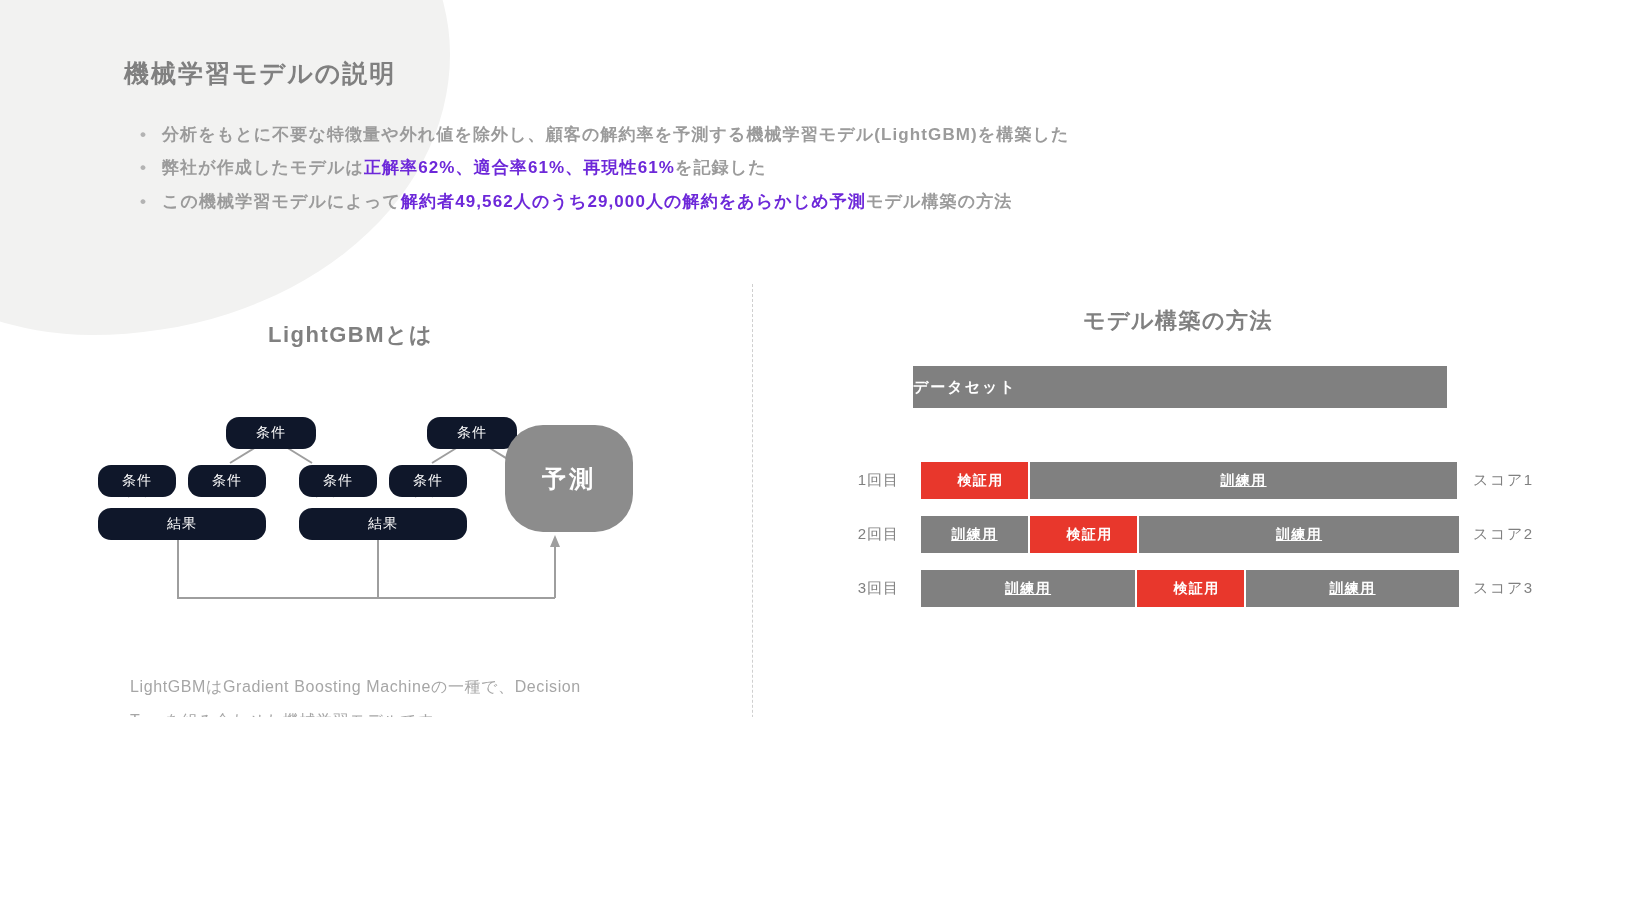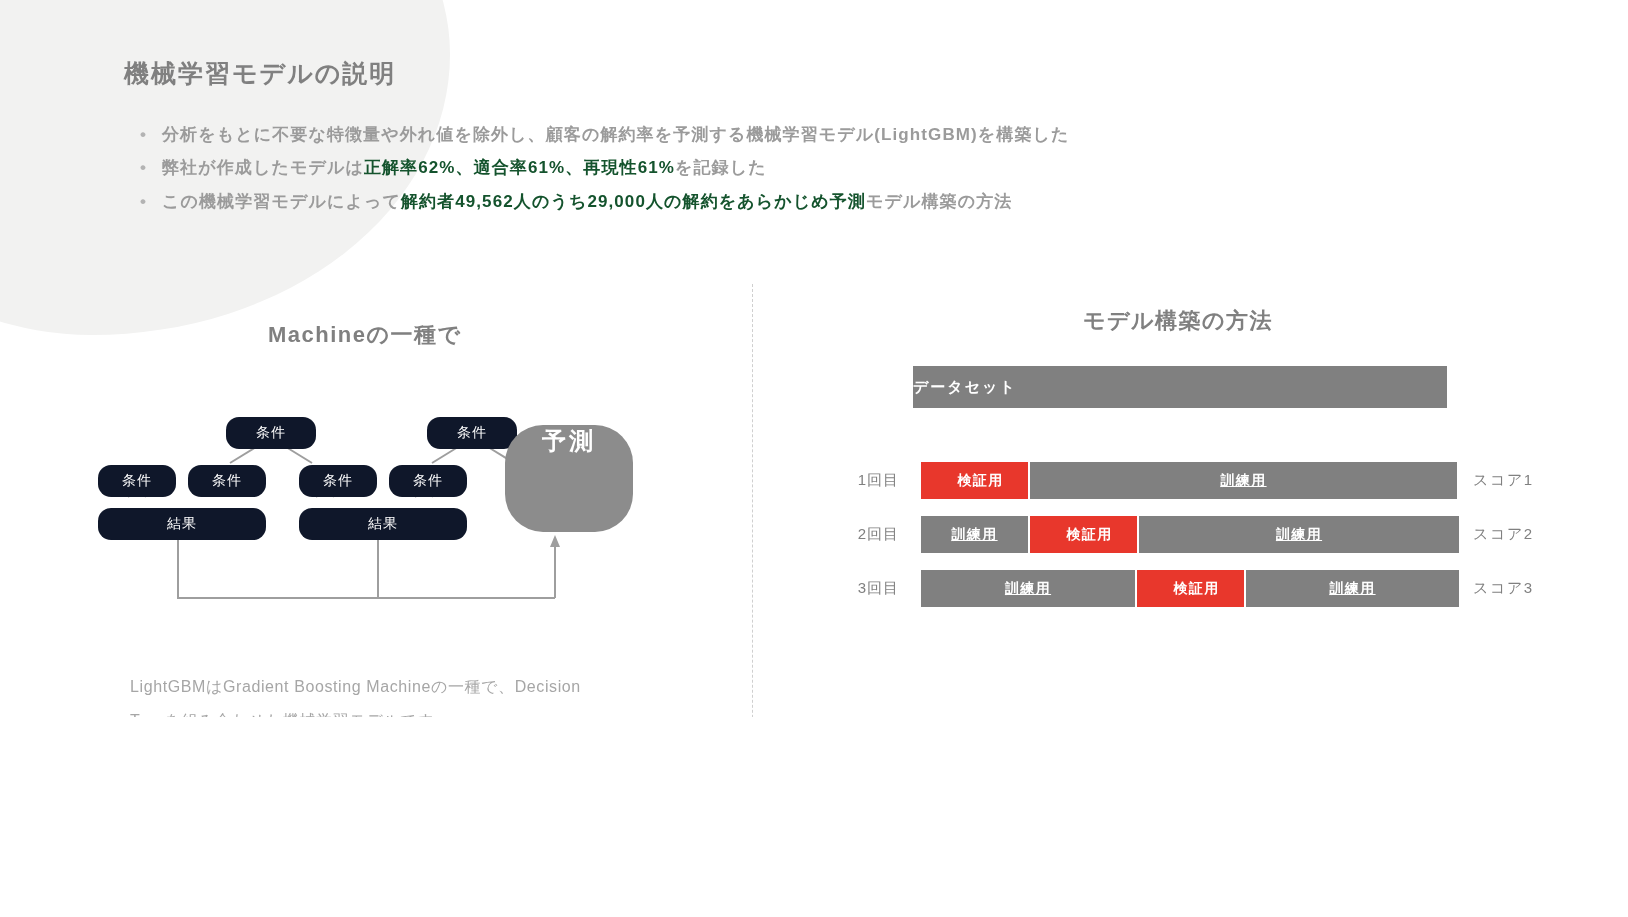--- a/index.html
+++ b/index.html
@@ -61,21 +61,21 @@
     line-height: 1.25;
   }
   .bullet-dot {
     width: 22px;
     flex: 0 0 22px;
     color: #b3b3b3;
     font-size: 17px;
     line-height: 1.25;
   }
   .bullet-text { flex: 1; }
-  .hl { color: #14532d; }
+  .hl { color: #6d28d9; }
 
   
   .v-divider {
     position: absolute;
     left: 752px;
     top: 284px;
     width: 0;
     height: 524px;
     border-left: 1px dashed #cfcfcf;
     z-index: 1;
@@ -121,20 +121,21 @@
     top: 20px;
     width: 128px;
     height: 107px;
     background: #8c8c8c;
     border-radius: 38px;
     color: #ffffff;
     font-size: 24px;
     font-weight: bold;
     letter-spacing: 3px;
     display: flex;
+    align-items: center;
     justify-content: center;
   }
 
   
   .body-text {
     position: absolute;
     font-size: 16px;
     color: #a6a6a6;
     line-height: 2.15;
     letter-spacing: 0.6px;
@@ -232,21 +233,21 @@
         <span class="bullet-text"><span>弊社が作成したモデルは</span><span class="hl">正解率62%、適合率61%、再現性61%</span><span>を記録した</span></span>
       </div>
       <div class="bullet-row">
         <span class="bullet-dot">•</span>
         <span class="bullet-text"><span>この機械学習モデルによって</span><span class="hl">解約者49,562人のうち29,000人の解約をあらかじめ予測</span><span>モデル構築の方法</span></span>
       </div>
     </div>
 
   <div class="v-divider"></div>
 
-  <div class="sec-title layer" id="left-sec-title">Machineの一種で</div>
+  <div class="sec-title layer" id="left-sec-title">LightGBMとは</div>
 
   <div class="tree-wrap layer">
     <svg class="tree-svg" width="580" height="215" viewBox="0 0 580 215">
 
       <path d="M166,42 L140,58" stroke="#9e9e9e" stroke-width="2" fill="none"></path>
       <path d="M196,42 L222,58" stroke="#9e9e9e" stroke-width="2" fill="none"></path>
       <path d="M38,92 L52,78" stroke="#9e9e9e" stroke-width="2" fill="none"></path>
       <path d="M56,92 L46,78" stroke="#9e9e9e" stroke-width="2" fill="none"></path>
       <path d="M226,92 L240,78" stroke="#9e9e9e" stroke-width="2" fill="none"></path>
       <path d="M244,92 L234,78" stroke="#9e9e9e" stroke-width="2" fill="none"></path>

